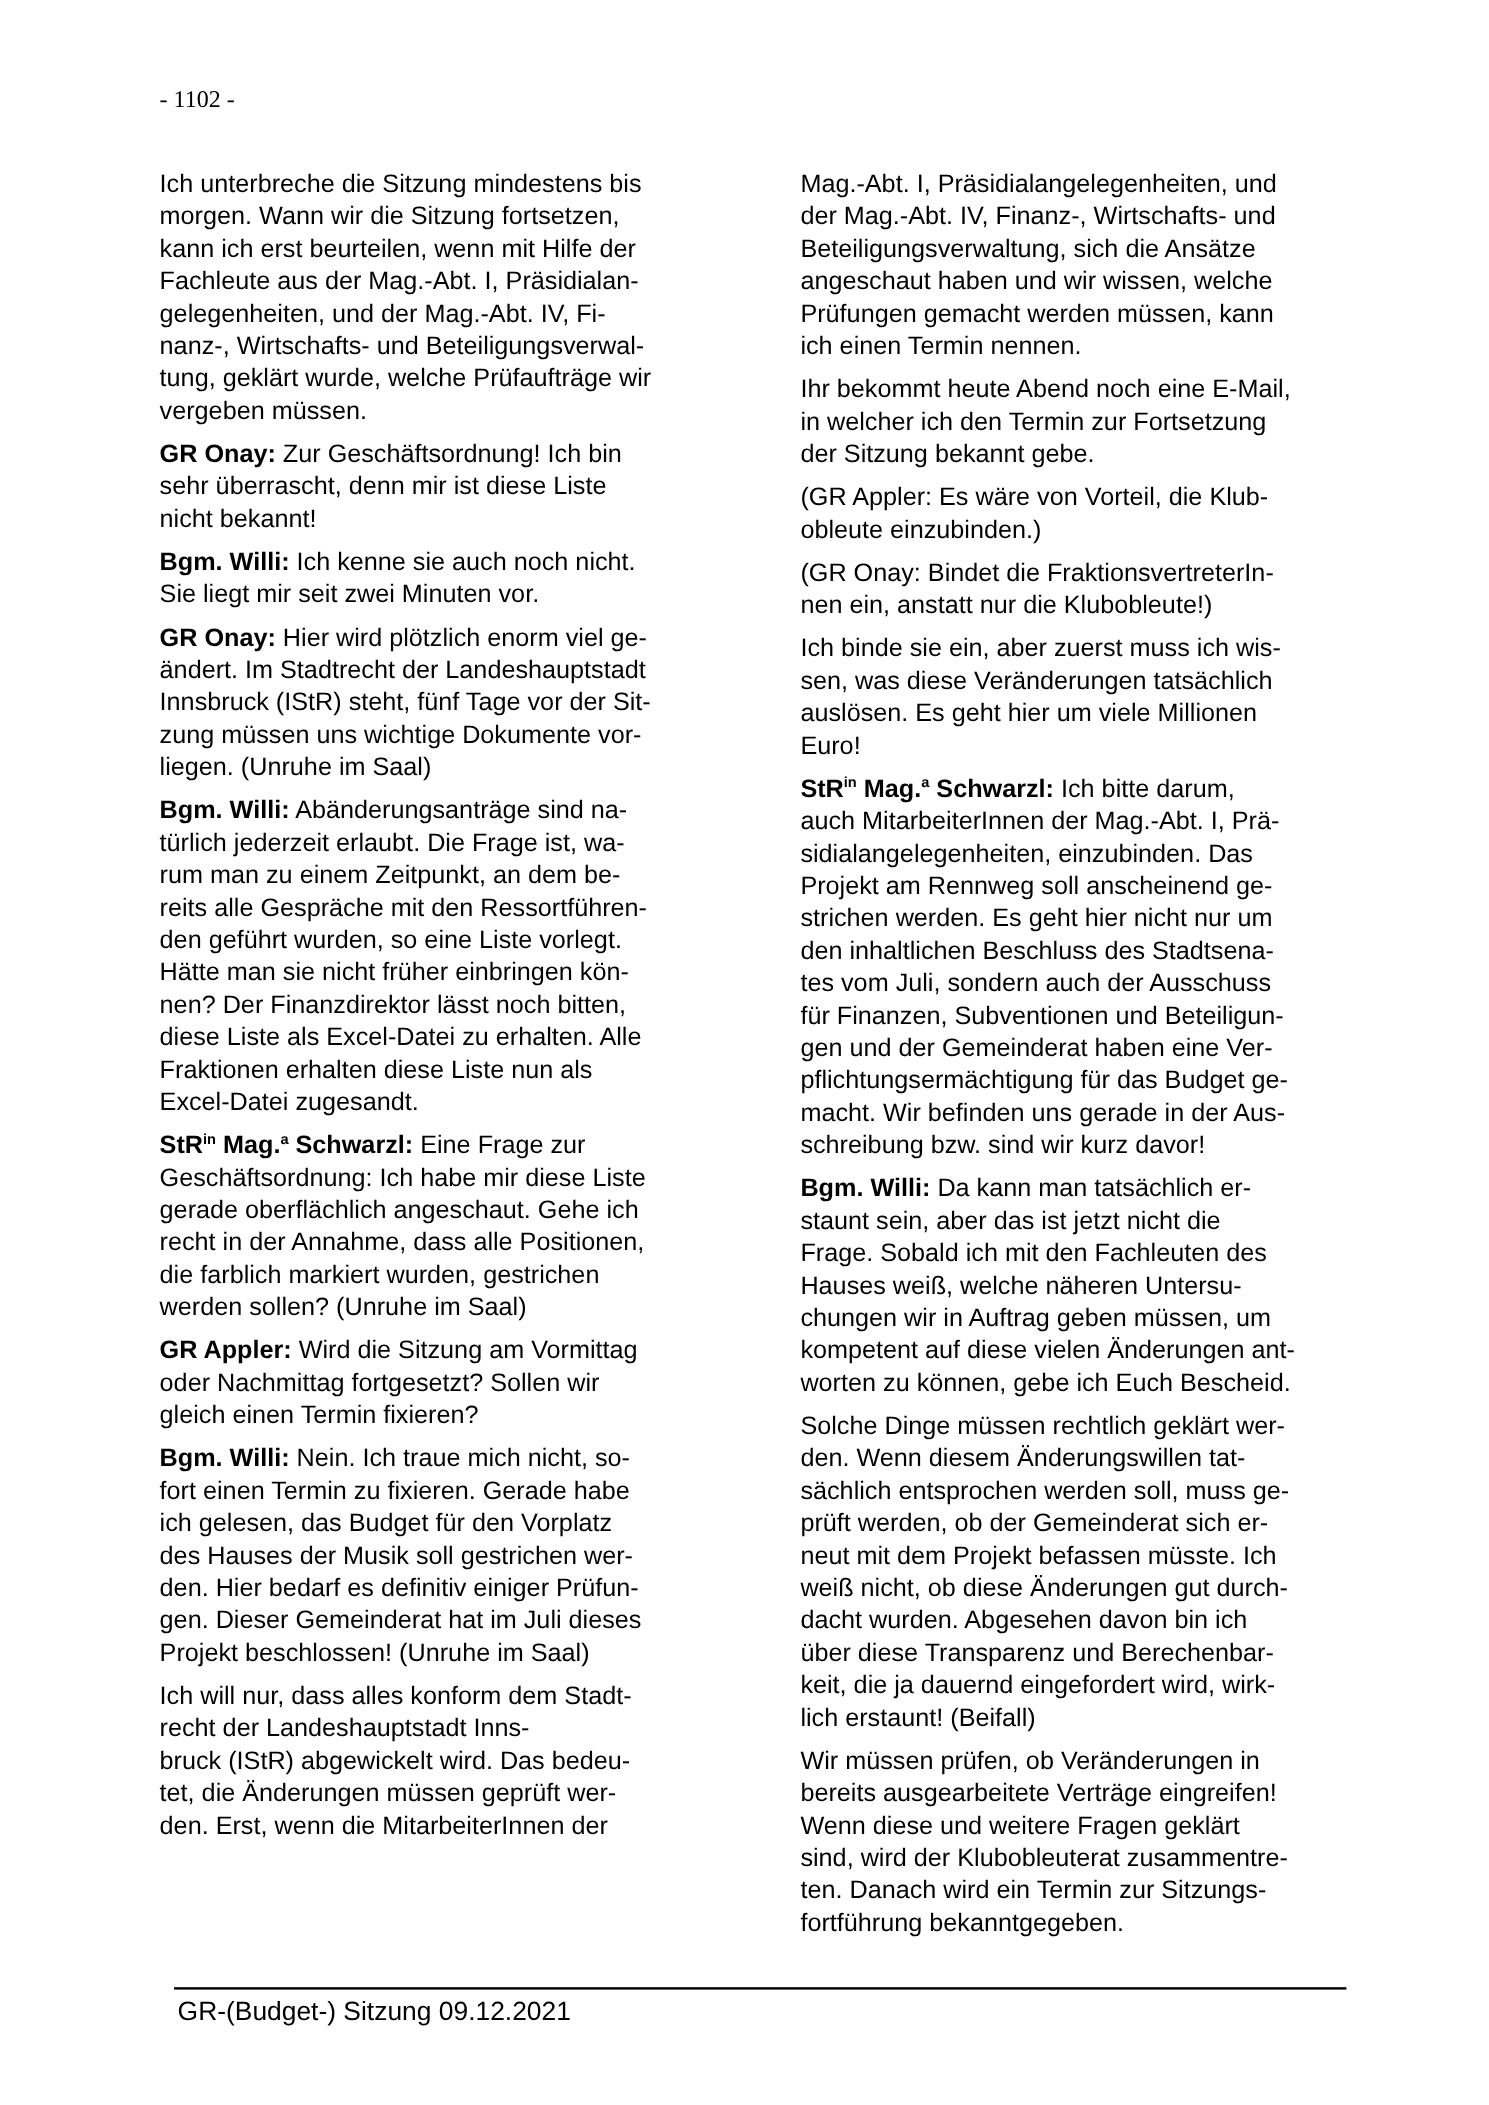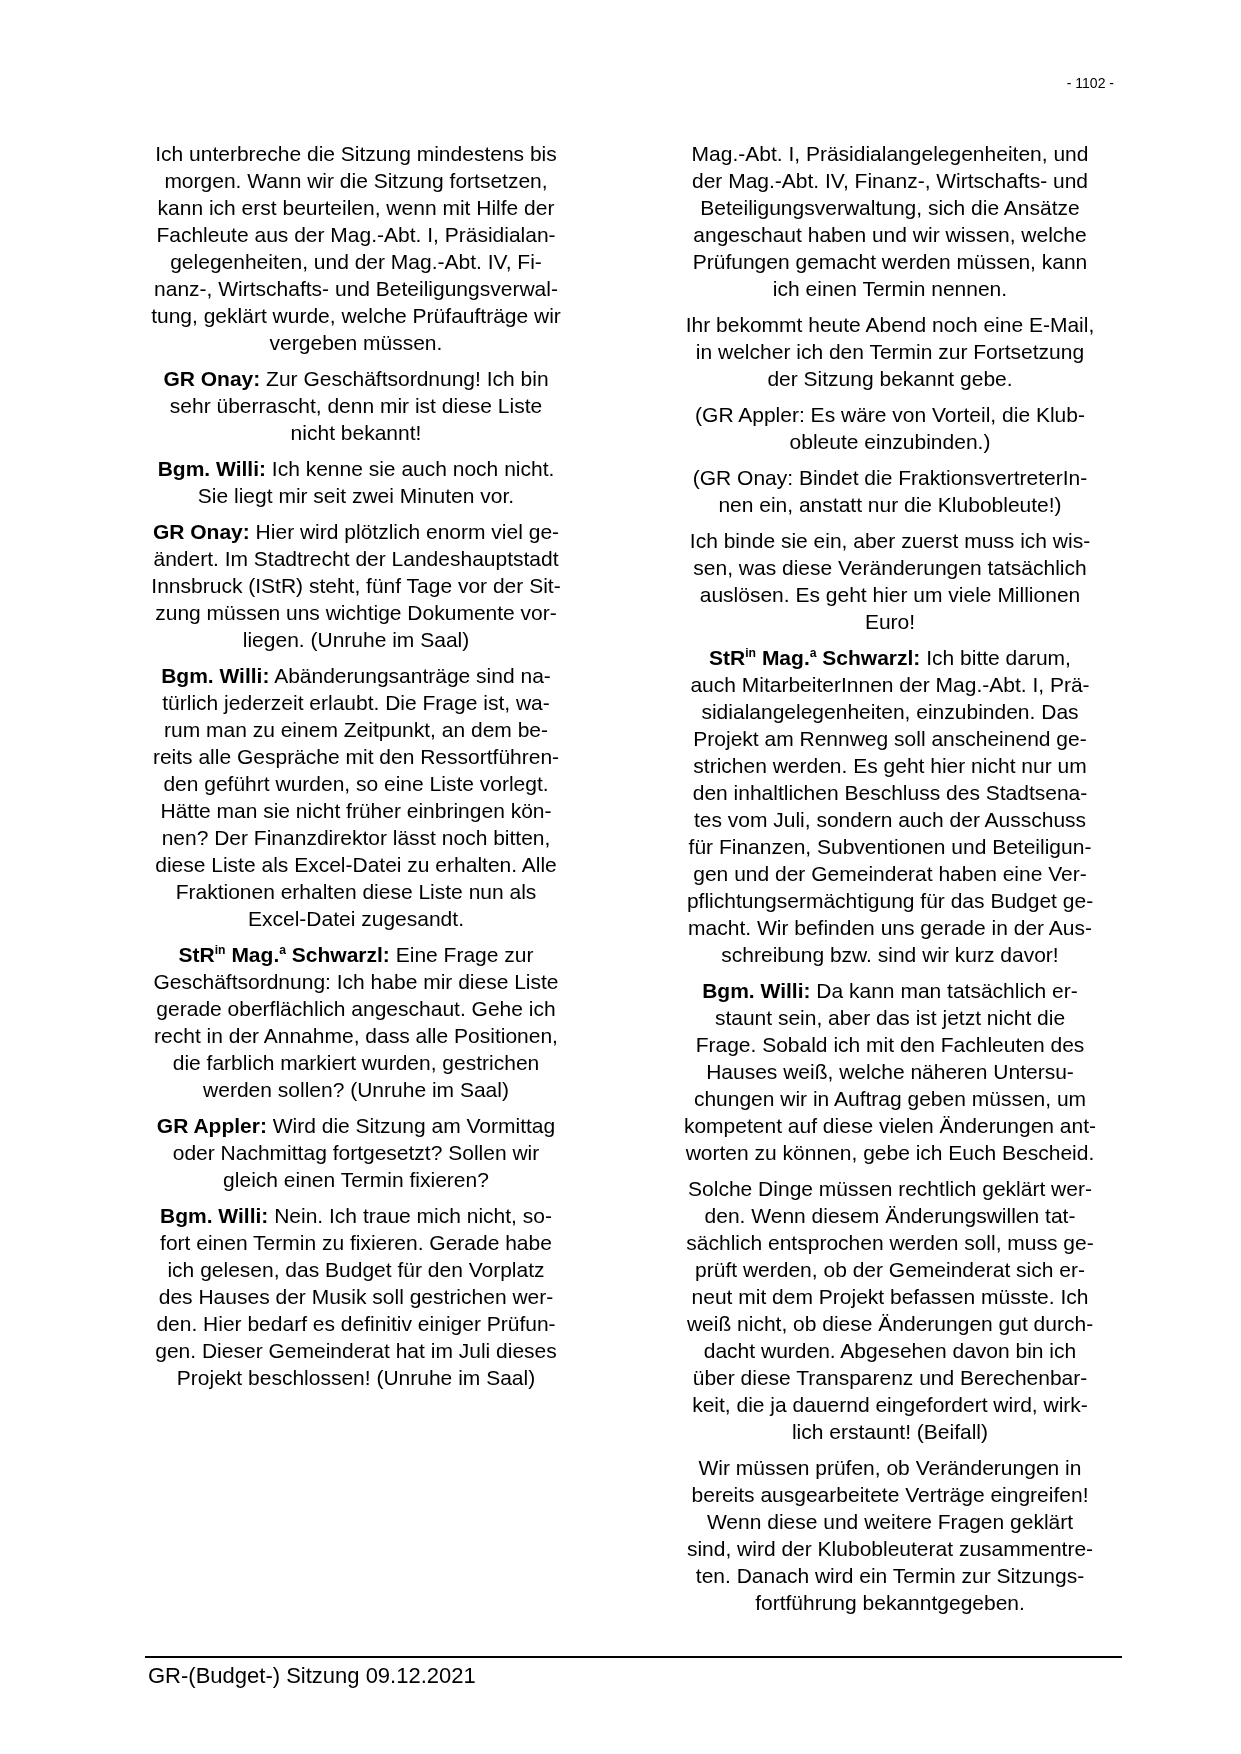--- a/index.html
+++ b/index.html
@@ -15,36 +15,36 @@
     background: #ffffff;
     color: #000000;
     font-family: "Liberation Sans", sans-serif;
     overflow: hidden;
   }
   .header {
     position: absolute;
     top: 70px;
     left: 133px;
     width: 981px;
-    text-align: right;
-    font-size: 14px;
+    text-align: left;
+    font-size: 20px;
     line-height: 27px;
     white-space: pre;
+    font-family: Liberation Serif, serif;
   }
   .content {
     position: absolute;
     top: 140px;
     left: 133px;
     display: flex;
     gap: 88px;
   }
   .col {
     width: 446px;
     flex: 0 0 446px;
-    text-align: center;
   }
   .para {
     margin: 0 0 9px 0;
     font-size: 21px;
     line-height: 27px;
     white-space: pre;
   }
   .para b {
     font-weight: bold;
   }
@@ -116,20 +116,25 @@
         <p class="para"><b>GR Appler:</b> Wird die Sitzung am Vormittag
 oder Nachmittag fortgesetzt? Sollen wir
 gleich einen Termin fixieren?</p>
         <p class="para"><b>Bgm. Willi:</b> Nein. Ich traue mich nicht, so-
 fort einen Termin zu fixieren. Gerade habe
 ich gelesen, das Budget für den Vorplatz
 des Hauses der Musik soll gestrichen wer-
 den. Hier bedarf es definitiv einiger Prüfun-
 gen. Dieser Gemeinderat hat im Juli dieses
 Projekt beschlossen! (Unruhe im Saal)</p>
+        <p class="para">Ich will nur, dass alles konform dem Stadt-
+recht der Landeshauptstadt Inns-
+bruck (IStR) abgewickelt wird. Das bedeu-
+tet, die Änderungen müssen geprüft wer-
+den. Erst, wenn die MitarbeiterInnen der</p>
       </div>
     <div class="col">
         <p class="para">Mag.-Abt. I, Präsidialangelegenheiten, und
 der Mag.-Abt. IV, Finanz-, Wirtschafts- und
 Beteiligungsverwaltung, sich die Ansätze
 angeschaut haben und wir wissen, welche
 Prüfungen gemacht werden müssen, kann
 ich einen Termin nennen.</p>
         <p class="para">Ihr bekommt heute Abend noch eine E-Mail,
 in welcher ich den Termin zur Fortsetzung

